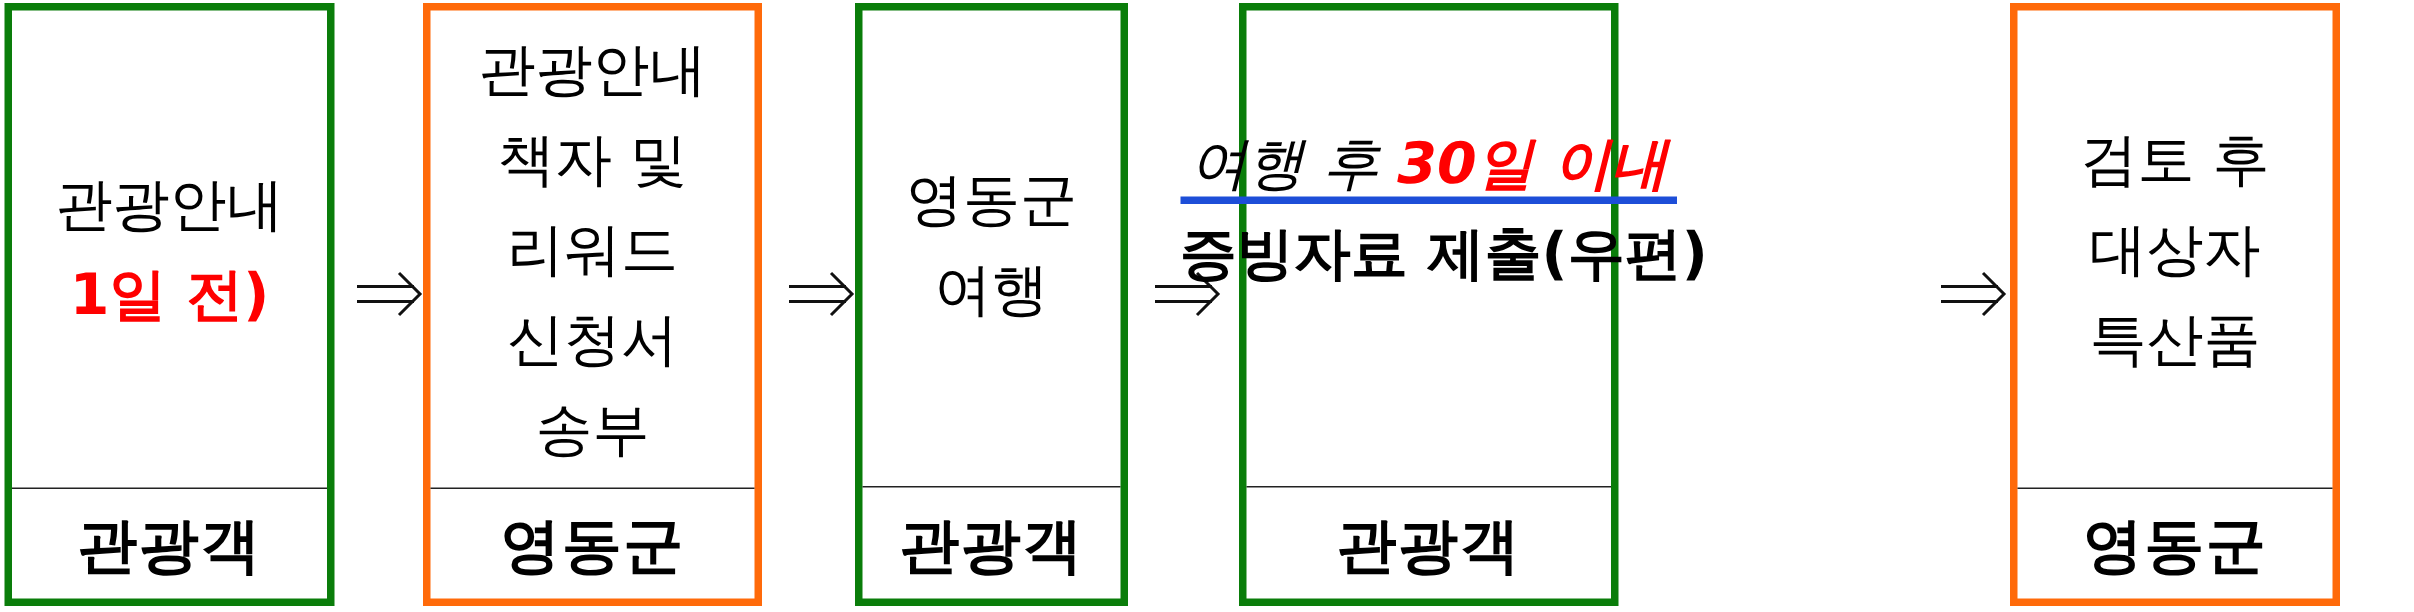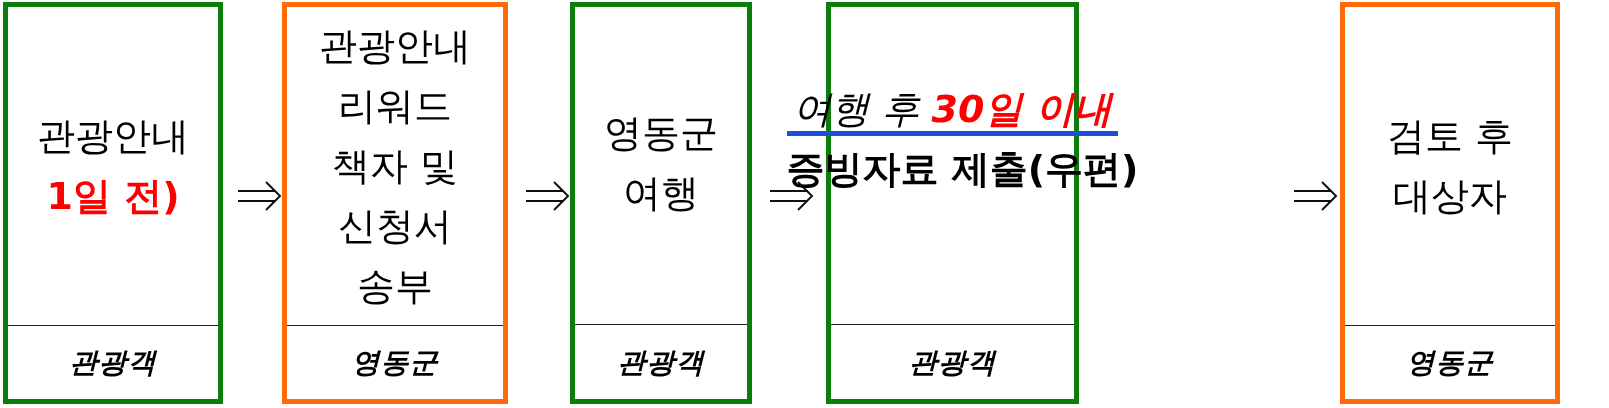--- a/index.html
+++ b/index.html
@@ -5,21 +5,21 @@
   html, body { margin: 0; padding: 0; background: #ffffff; }
   body { width: 1609px; height: 408px; position: relative; overflow: hidden;
          font-family: "DejaVu Sans", "Liberation Sans", sans-serif; color: #000; }
   .box { position: absolute; top: 2px; height: 392px; border: 5px solid #0a7d0a; box-sizing: content-box; background: #fff; }
   .box.orange { border-color: #ff6a0a; }
   .box .body { position: absolute; left: 0; right: 0; top: 0; height: 318px;
                display: flex; flex-direction: column; align-items: center; justify-content: center;
                border-bottom: 1.5px solid #222; }
   .box .foot { position: absolute; left: 0; right: 0; bottom: 0; height: 72px;
                display: flex; align-items: center; justify-content: center;
-               font-weight: bold; font-size: 28px; letter-spacing: 1px; font-style: italic; }
+               font-weight: bold; font-size: 40px; letter-spacing: 1px; }
   .line { font-size: 38px; line-height: 60px; white-space: nowrap; text-align: center; }
   .red { color: #ff0000; font-weight: bold; }
   .bold { font-weight: bold; margin-left: 20px; }
   .ul { border-bottom: 5px solid #1d4ed8; padding: 0 6px; font-style: italic; }
   .arrow { position: absolute; top: 178px; width: 46px; height: 36px; }
 </style>
 </head>
 <body>
 
 <div class="box" style="left:3px; width:210px;">
@@ -32,22 +32,22 @@
 
 <svg class="arrow" style="left:236px;" viewBox="0 0 46 36">
   <line x1="2" y1="13" x2="40" y2="13" stroke="#111" stroke-width="2"></line>
   <line x1="2" y1="23" x2="40" y2="23" stroke="#111" stroke-width="2"></line>
   <polyline points="30,4 44,18 30,32" fill="none" stroke="#111" stroke-width="2"></polyline>
 </svg>
 
 <div class="box orange" style="left:282px; width:216px;">
   <div class="body">
     <div class="line">관광안내</div>
+    <div class="line">책자 및</div>
     <div class="line">리워드</div>
-    <div class="line">책자 및</div>
     <div class="line">신청서</div>
     <div class="line">송부</div>
   </div>
   <div class="foot">영동군</div>
 </div>
 
 <svg class="arrow" style="left:524px;" viewBox="0 0 46 36">
   <line x1="2" y1="13" x2="40" y2="13" stroke="#111" stroke-width="2"></line>
   <line x1="2" y1="23" x2="40" y2="23" stroke="#111" stroke-width="2"></line>
   <polyline points="30,4 44,18 30,32" fill="none" stroke="#111" stroke-width="2"></polyline>
@@ -80,15 +80,16 @@
 <svg class="arrow" style="left:1292px;" viewBox="0 0 46 36">
   <line x1="2" y1="13" x2="40" y2="13" stroke="#111" stroke-width="2"></line>
   <line x1="2" y1="23" x2="40" y2="23" stroke="#111" stroke-width="2"></line>
   <polyline points="30,4 44,18 30,32" fill="none" stroke="#111" stroke-width="2"></polyline>
 </svg>
 
 <div class="box orange" style="left:1340px; width:210px;">
   <div class="body">
     <div class="line">검토 후</div>
     <div class="line">대상자</div>
+    <div class="line">특산품</div>
   </div>
   <div class="foot">영동군</div>
 </div>
 
 </body></html>

